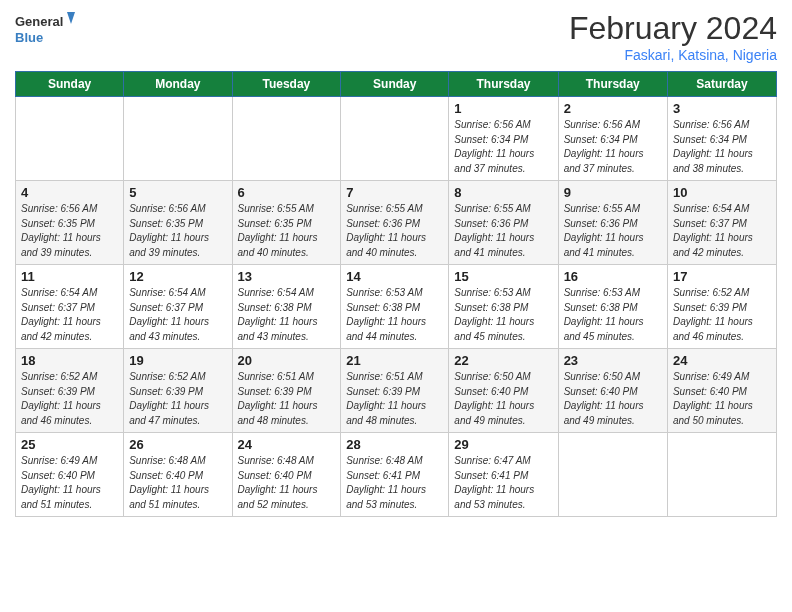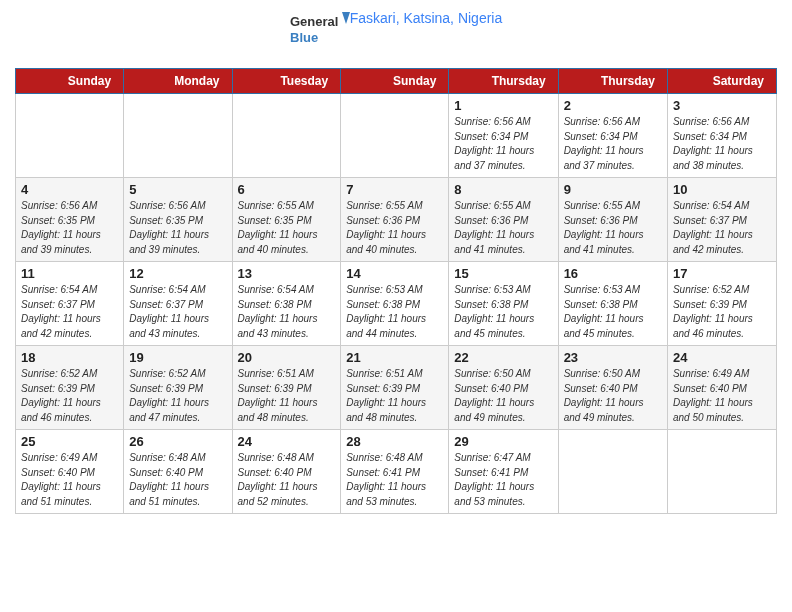--- a/index.html
+++ b/index.html
@@ -11,23 +11,23 @@
       overflow: hidden;
     }
     .page {
       width: 792px;
       min-height: 612px;
       background: #fff;
       padding: 10px 15px;
     }
     .header-row {
       display: flex;
-      justify-content: center;
+      justify-content: space-between;
       align-items: flex-start;
-      margin-bottom: 20px;
+      margin-bottom: 8px;
     }
     .logo {
       display: flex;
       align-items: center;
       gap: 4px;
     }
     .title-block {
       text-align: right;
     }
     .month-title {
@@ -38,23 +38,23 @@
     .location {
       font-size: 14px;
       color: #3b82f6;
     }
     .calendar {
       width: 100%;
       border-collapse: collapse;
       font-size: 10.5px;
     }
     .calendar th {
-      background: #b91c1c;
+      background: #15803d;
       color: #fff;
-      text-align: right;
+      text-align: center;
       padding: 5px 12px;
       font-size: 12px;
       font-weight: bold;
       border: 1px solid #2e6ea6;
     }
     .calendar td {
       border: 1px solid #ccc;
       vertical-align: top;
       padding: 4px 5px;
       width: 113px;
@@ -90,20 +90,21 @@
 <div class="page">
   <div class="header-row">
     <div class="logo">
     <svg width="60" height="38" viewBox="0 0 60 38">
       <text x="0" y="16" font-size="13" font-weight="bold" font-family="Arial" fill="#333">General</text>
       <text x="0" y="32" font-size="13" font-weight="bold" font-family="Arial" fill="#3a7fc1">Blue</text>
       <polygon points="52,2 60,2 56,14" fill="#3a7fc1"></polygon>
     </svg>
   </div>
     <div class="title-block">
+      <div class="month-title">February 2024</div>
       <div class="location">Faskari, Katsina, Nigeria</div>
     </div>
   </div>
 
   <table class="calendar">
     <thead>
       <tr>
         <th>Sunday</th>
         <th>Monday</th>
         <th>Tuesday</th>

